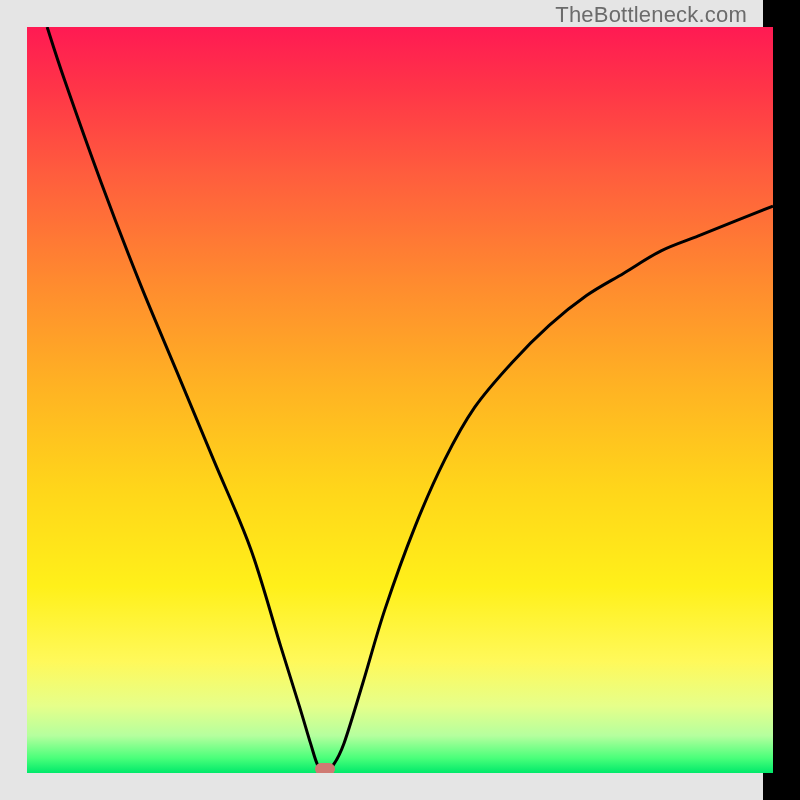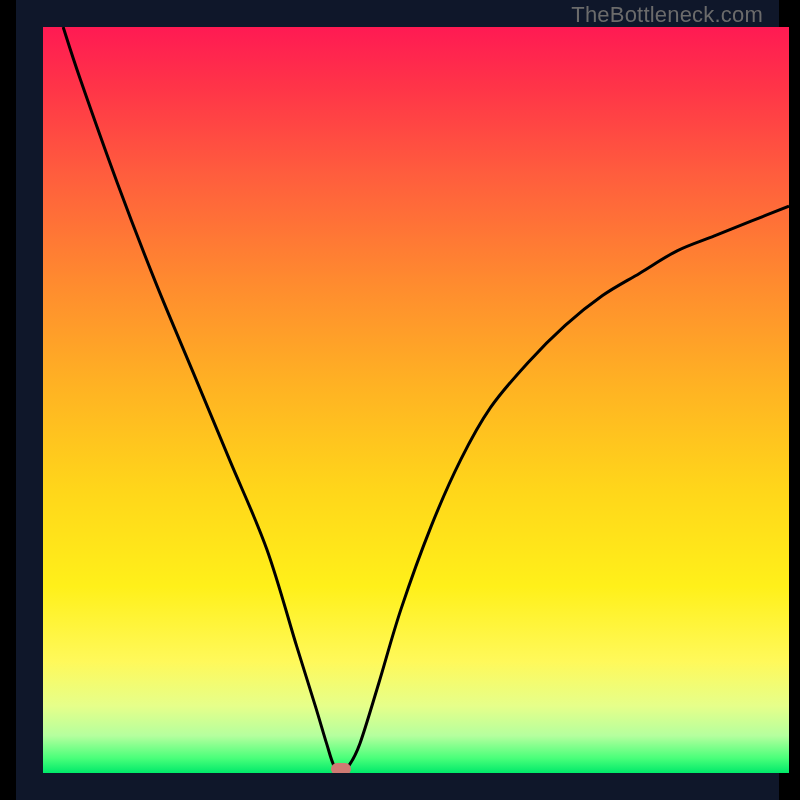--- a/index.html
+++ b/index.html
@@ -7,24 +7,24 @@
     padding: 0;
     width: 800px;
     height: 800px;
     background: #000;
     position: relative;
     font-family: Arial, Helvetica, sans-serif;
   }
   .frame {
     position: absolute;
     top: 0;
-    left: 16px;
+    left: 0;
     width: 763px;
     height: 800px;
-    background: #0f172a;
+    background: #e5e5e5;
   }
   .plot-area {
     position: absolute;
     top: 27px;
     left: 27px;
     width: 746px;
     height: 746px;
     overflow: hidden;
   }
   .gradient {

